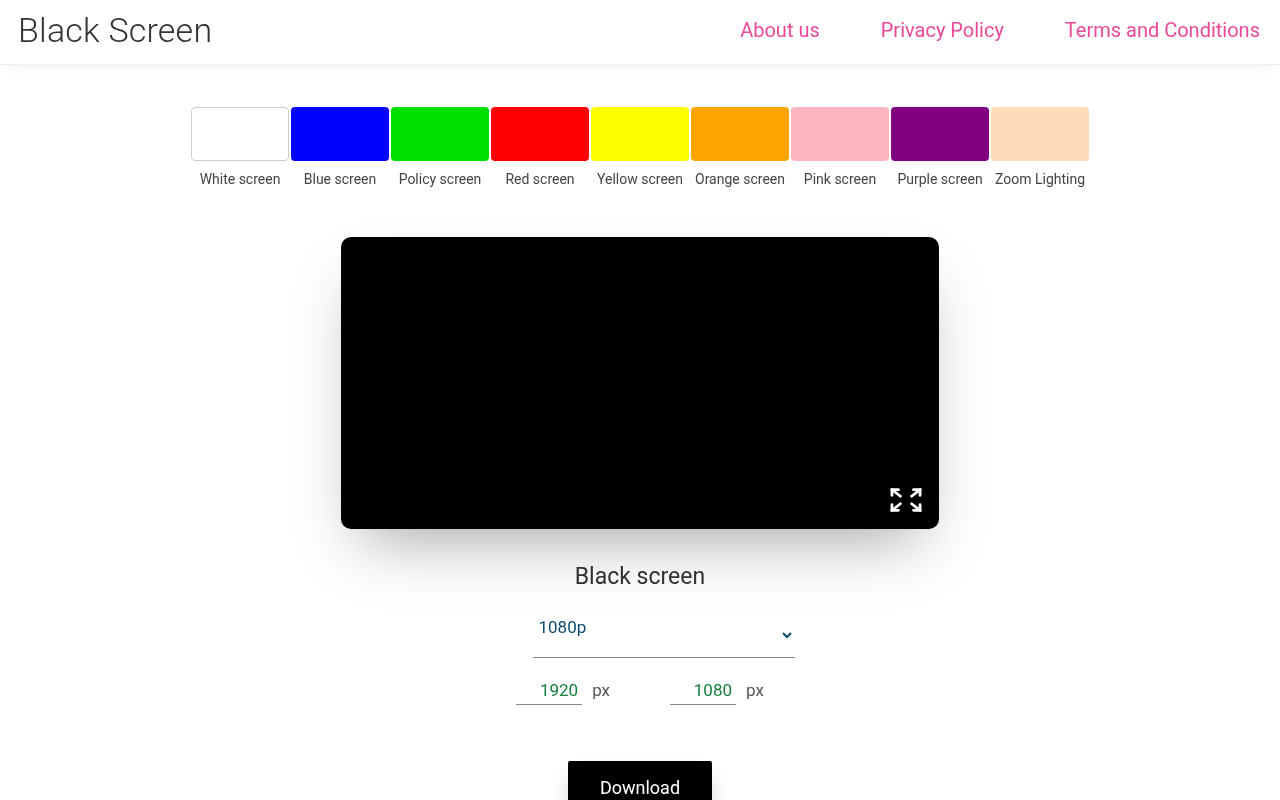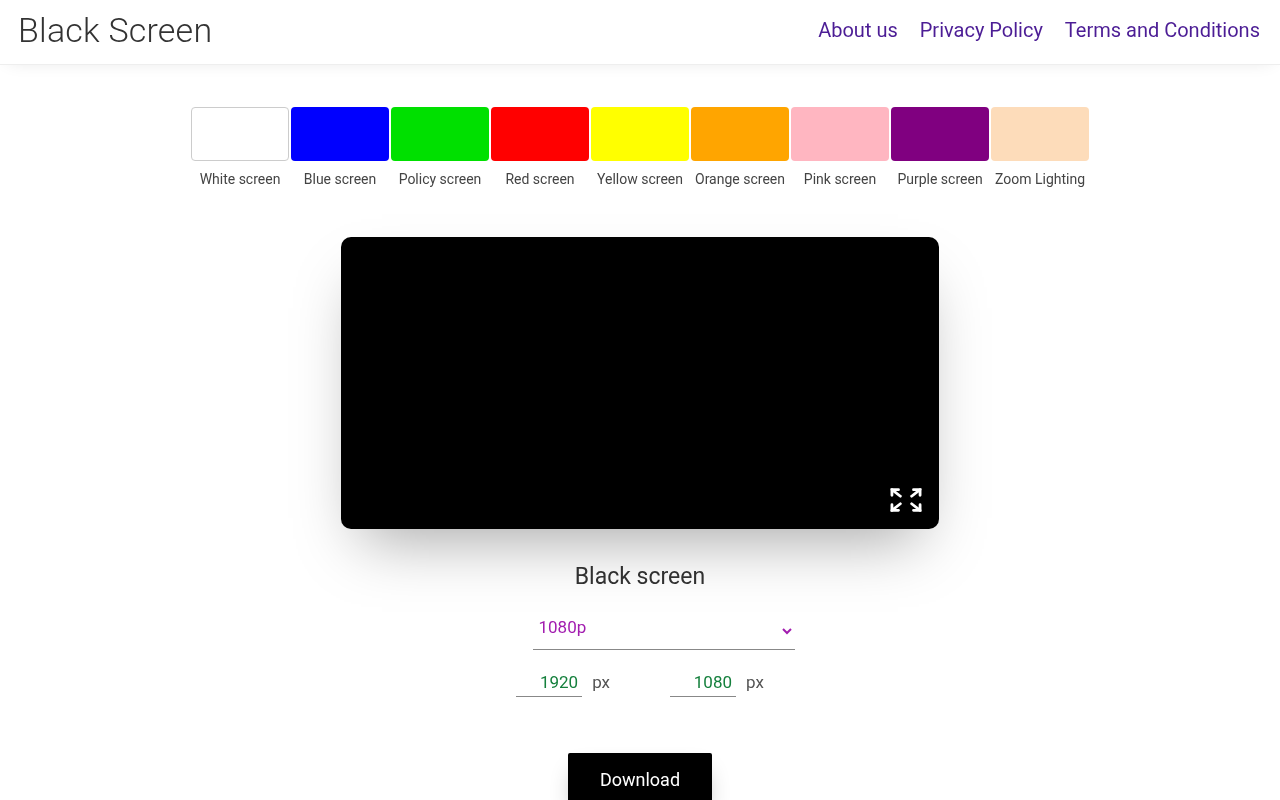--- a/index.html
+++ b/index.html
@@ -22,24 +22,25 @@
   }
   .site-title {
     font-size: 34px;
     font-weight: 300;
     color: #333;
     letter-spacing: 0.2px;
   }
   .nav { display: flex; gap: 22px; }
   .nav-link {
     font-size: 20px;
-    color: #4c1d95;
+    color: #ec4899;
     text-decoration: none;
     cursor: pointer;
     font-weight: 400;
+    margin-left: 39px;
   }
   .content {
     padding-top: 42px;
     display: flex;
     flex-direction: column;
     align-items: center;
   }
   .swatch-row {
     display: flex;
     gap: 24px;
@@ -94,22 +95,22 @@
     flex-direction: column;
     align-items: center;
     gap: 20px;
   }
   .res-select {
     width: 262px;
     border: none;
     border-bottom: 1px solid #888;
     background: transparent;
     font-size: 17px;
-    padding: 4px 2px 11px 2px;
-    color: #a21caf;
+    padding: 4px 2px 19px 2px;
+    color: #0c4a6e;
     font-family: inherit;
     outline: none;
     cursor: pointer;
     margin-left: 47px;
   }
   .dim-row {
     display: flex;
     align-items: baseline;
     gap: 10px;
   }

